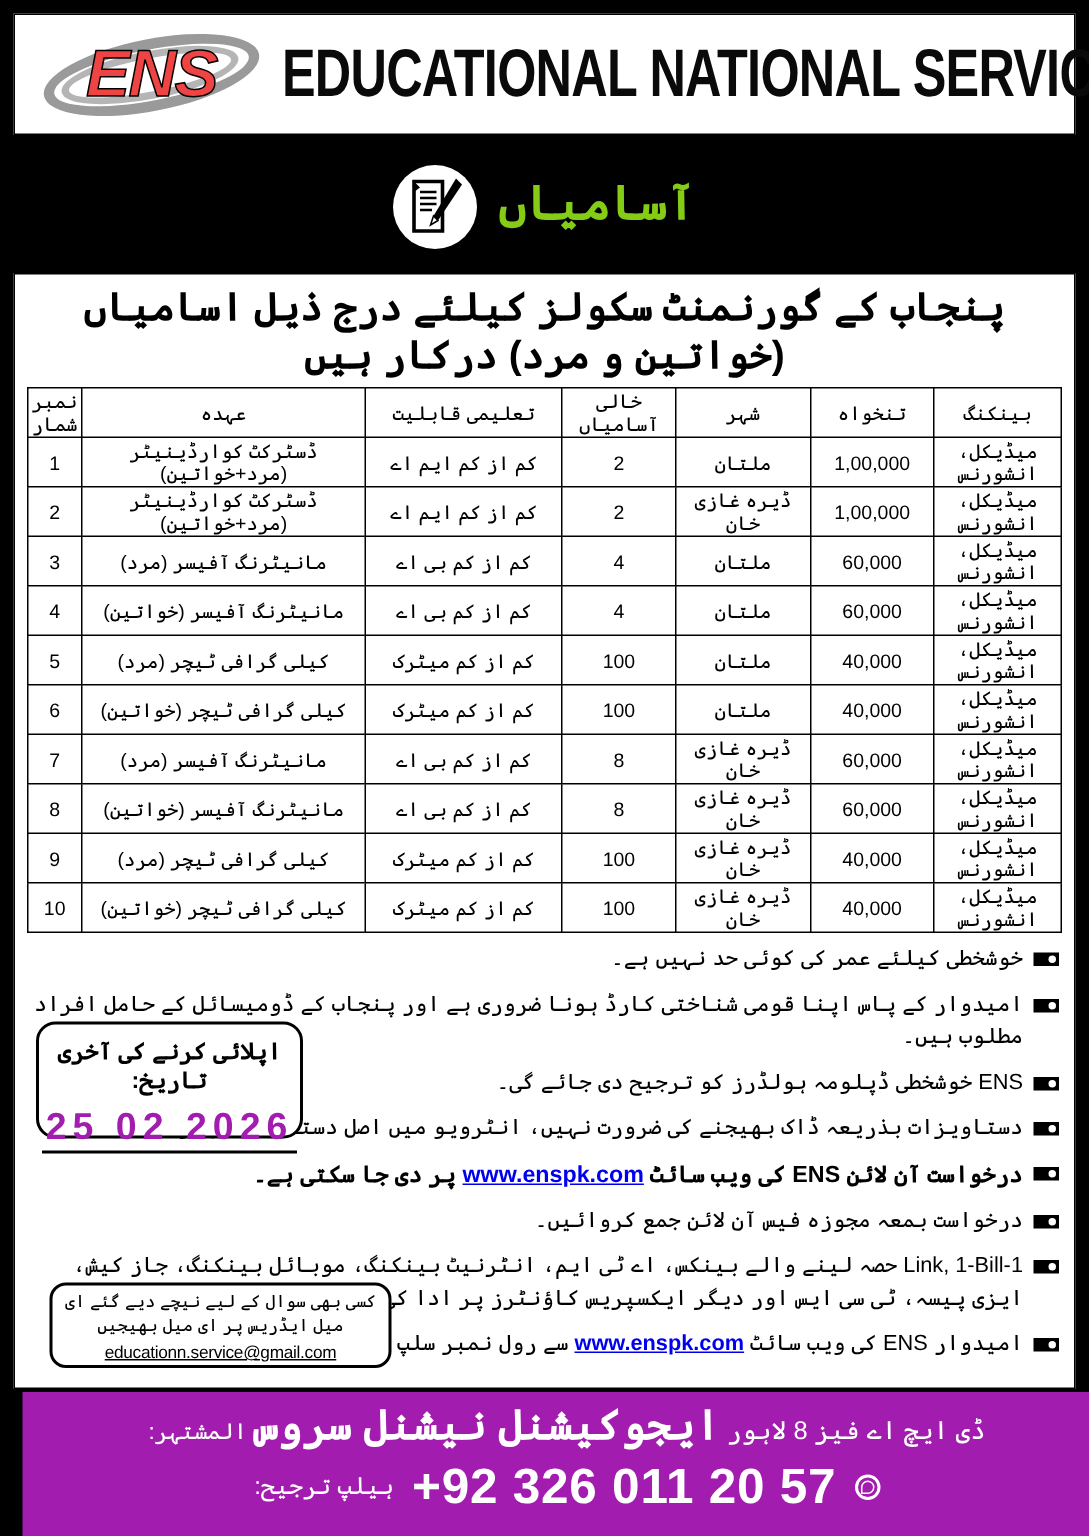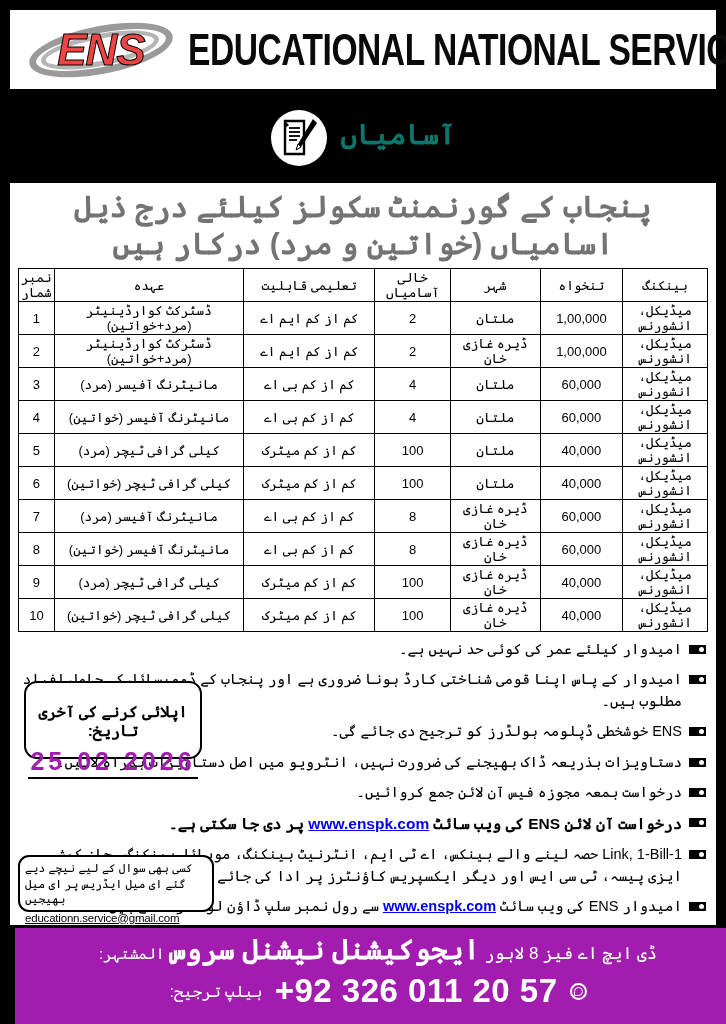--- a/index.html
+++ b/index.html
@@ -67,22 +67,22 @@
 
   
   .band {
     position:absolute; left:0; top:95px;
     width:726px; height:85px;
     background:#000;
     display:flex; align-items:center; justify-content:center;
     gap:14px;
   }
   .band-title {
-    color:#0f766e;
-    font-size:28px;
+    color:#84cc16;
+    font-size:32px;
     font-weight:bold;
     line-height:1;
     padding-bottom:6px;
   }
   .doc-icon {
     width:56px; height:56px;
     background:#fff;
     border-radius:50%;
     position:relative;
     flex:0 0 56px;
@@ -92,24 +92,24 @@
   
   .content {
     position:absolute; left:9px; top:182px;
     width:708px; height:744px;
     background:#fff;
     border:1px solid #000;
     padding:4px 8px 0 8px;
   }
   .subtitle {
     text-align:center;
-    font-size:30px;
+    font-size:26px;
     font-weight:bold;
     line-height:1.22;
-    color:#737373;
+    color:#000000;
     padding:2px 4px 6px 4px;
     letter-spacing:-0.5px;
   }
 
   
   table.jobs {
     width:100%;
     border-collapse:collapse;
     table-layout:fixed;
     direction:rtl;
@@ -176,42 +176,42 @@
   .ltr { direction:ltr; display:inline-block; unicode-bidi:embed; }
 
   
   .date-box {
     position:absolute; left:14px; top:498px;
     width:178px; height:78px;
     border:2px solid #000;
     border-radius:13px;
     background:#fff;
     text-align:center;
-    padding-top:20px;
+    padding-top:10px;
     z-index:5;
   }
   .date-label { font-size:15.5px; font-weight:bold; color:#000; line-height:1.2; }
   .date-value {
     direction:ltr;
     font-size:25px; font-weight:bold; color:#a21caf;
     letter-spacing:4px;
     border-bottom:2.5px solid #000;
     display:inline-block;
     margin-top:7px;
     padding:0 2px 1px 2px;
   }
 
   
   .email-box {
-    position:absolute; left:8px; top:672px;
-    width:196px; height:57px;
+    position:absolute; left:23px; top:672px;
+    width:228px; height:57px;
     border:2px solid #000;
     border-radius:11px;
     background:#fff;
-    text-align:left;
+    text-align:center;
     padding:4px 5px 0 5px;
     z-index:5;
   }
   .email-note { font-size:11.5px; line-height:1.35; color:#000; }
   .email-addr {
     direction:ltr;
     font-size:11.5px;
     color:#000;
     text-decoration:underline;
     margin-top:3px;
@@ -408,54 +408,54 @@
             <td class="post">کیلی گرافی ٹیچر (خواتین)</td>
             <td class="num">10</td>
           </tr>
         </tbody>
     </table>
 
     <div class="notes">
 
       <div class="note">
         <span class="bullet"></span>
-        <span class="note-text">امیدوار کیلئے عمر کی کوئی حد نہیں ہے۔</span>
+        <span class="note-text">خوشخطی کیلئے عمر کی کوئی حد نہیں ہے۔</span>
       </div>
 
       <div class="note">
         <span class="bullet"></span>
         <span class="note-text">امیدوار کے پاس اپنا قومی شناختی کارڈ ہونا ضروری ہے اور پنجاب کے ڈومیسائل کے حامل افراد مطلوب ہیں۔</span>
       </div>
 
       <div class="note">
         <span class="bullet"></span>
         <span class="note-text">ENS خوشخطی ڈپلومہ ہولڈرز کو ترجیح دی جائے گی۔</span>
       </div>
 
       <div class="note">
         <span class="bullet"></span>
         <span class="note-text">دستاویزات بذریعہ ڈاک بھیجنے کی ضرورت نہیں، انٹرویو میں اصل دستاویزات ہمراہ لائیں۔</span>
-      </div>
-
-      <div class="note">
-        <span class="bullet"></span>
-        <span class="note-text">درخواست بمعہ مجوزہ فیس آن لائن جمع کروائیں۔</span>
       </div>
 
       <div class="note bold">
         <span class="bullet"></span>
         <span class="note-text">
           <span>درخواست آن لائن ENS کی ویب سائٹ</span>
           <a class="lnk ltr" href="#">www.enspk.com</a>
           <span>پر دی جا سکتی ہے۔</span>
         </span>
       </div>
 
       <div class="note">
         <span class="bullet"></span>
+        <span class="note-text">درخواست بمعہ مجوزہ فیس آن لائن جمع کروائیں۔</span>
+      </div>
+
+      <div class="note">
+        <span class="bullet"></span>
         <span class="note-text">1-Link, 1-Bill حصہ لینے والے بینکس، اے ٹی ایم، انٹرنیٹ بینکنگ، موبائل بینکنگ، جاز کیش، ایزی پیسہ، ٹی سی ایس اور دیگر ایکسپریس کاؤنٹرز پر ادا کی جائے گی۔</span>
       </div>
 
       <div class="note">
         <span class="bullet"></span>
         <span class="note-text">
           <span>امیدوار ENS کی ویب سائٹ</span>
           <a class="lnk ltr" href="#">www.enspk.com</a>
           <span>سے رول نمبر سلپ ڈاؤن لوڈ کر سکتے ہیں۔</span>
         </span>

